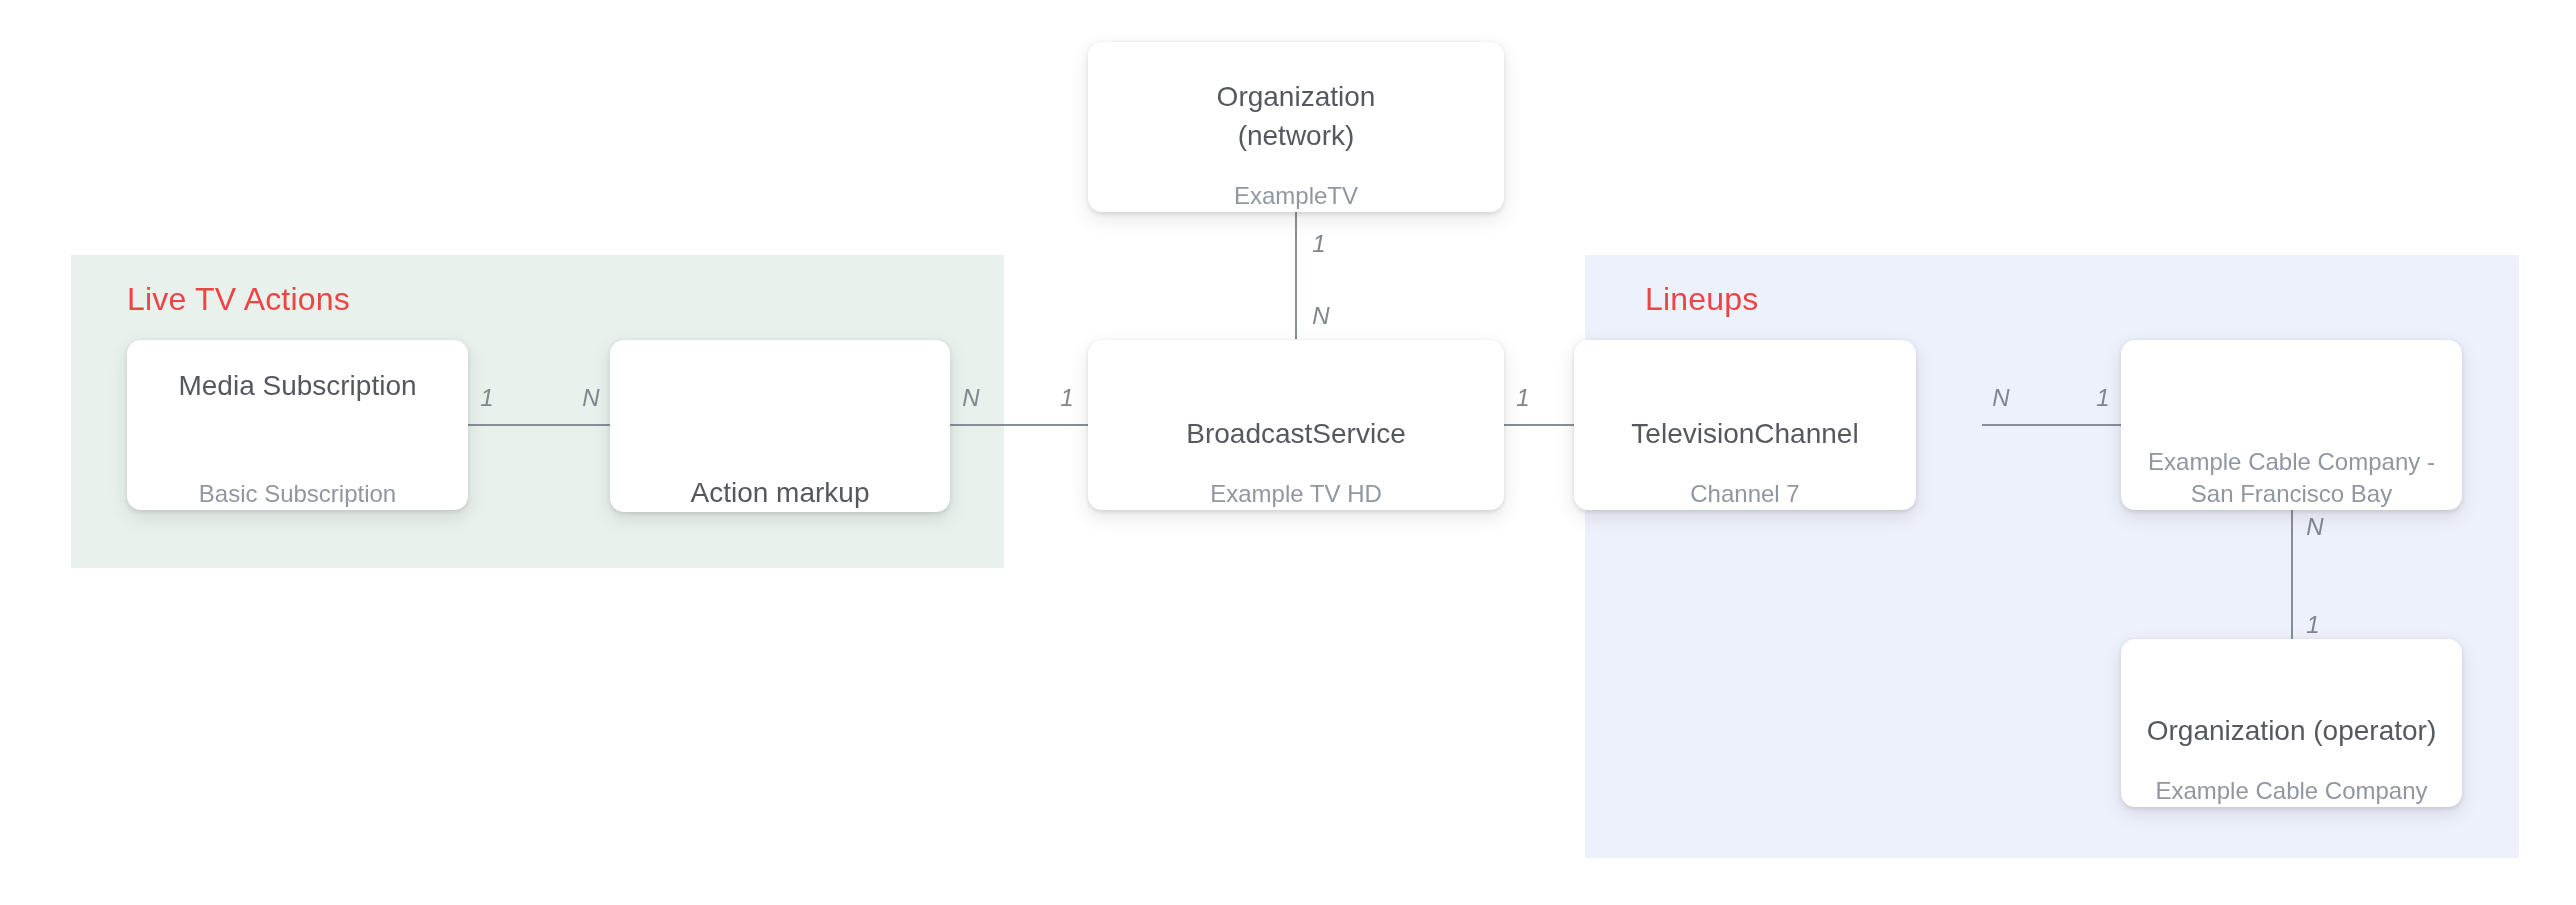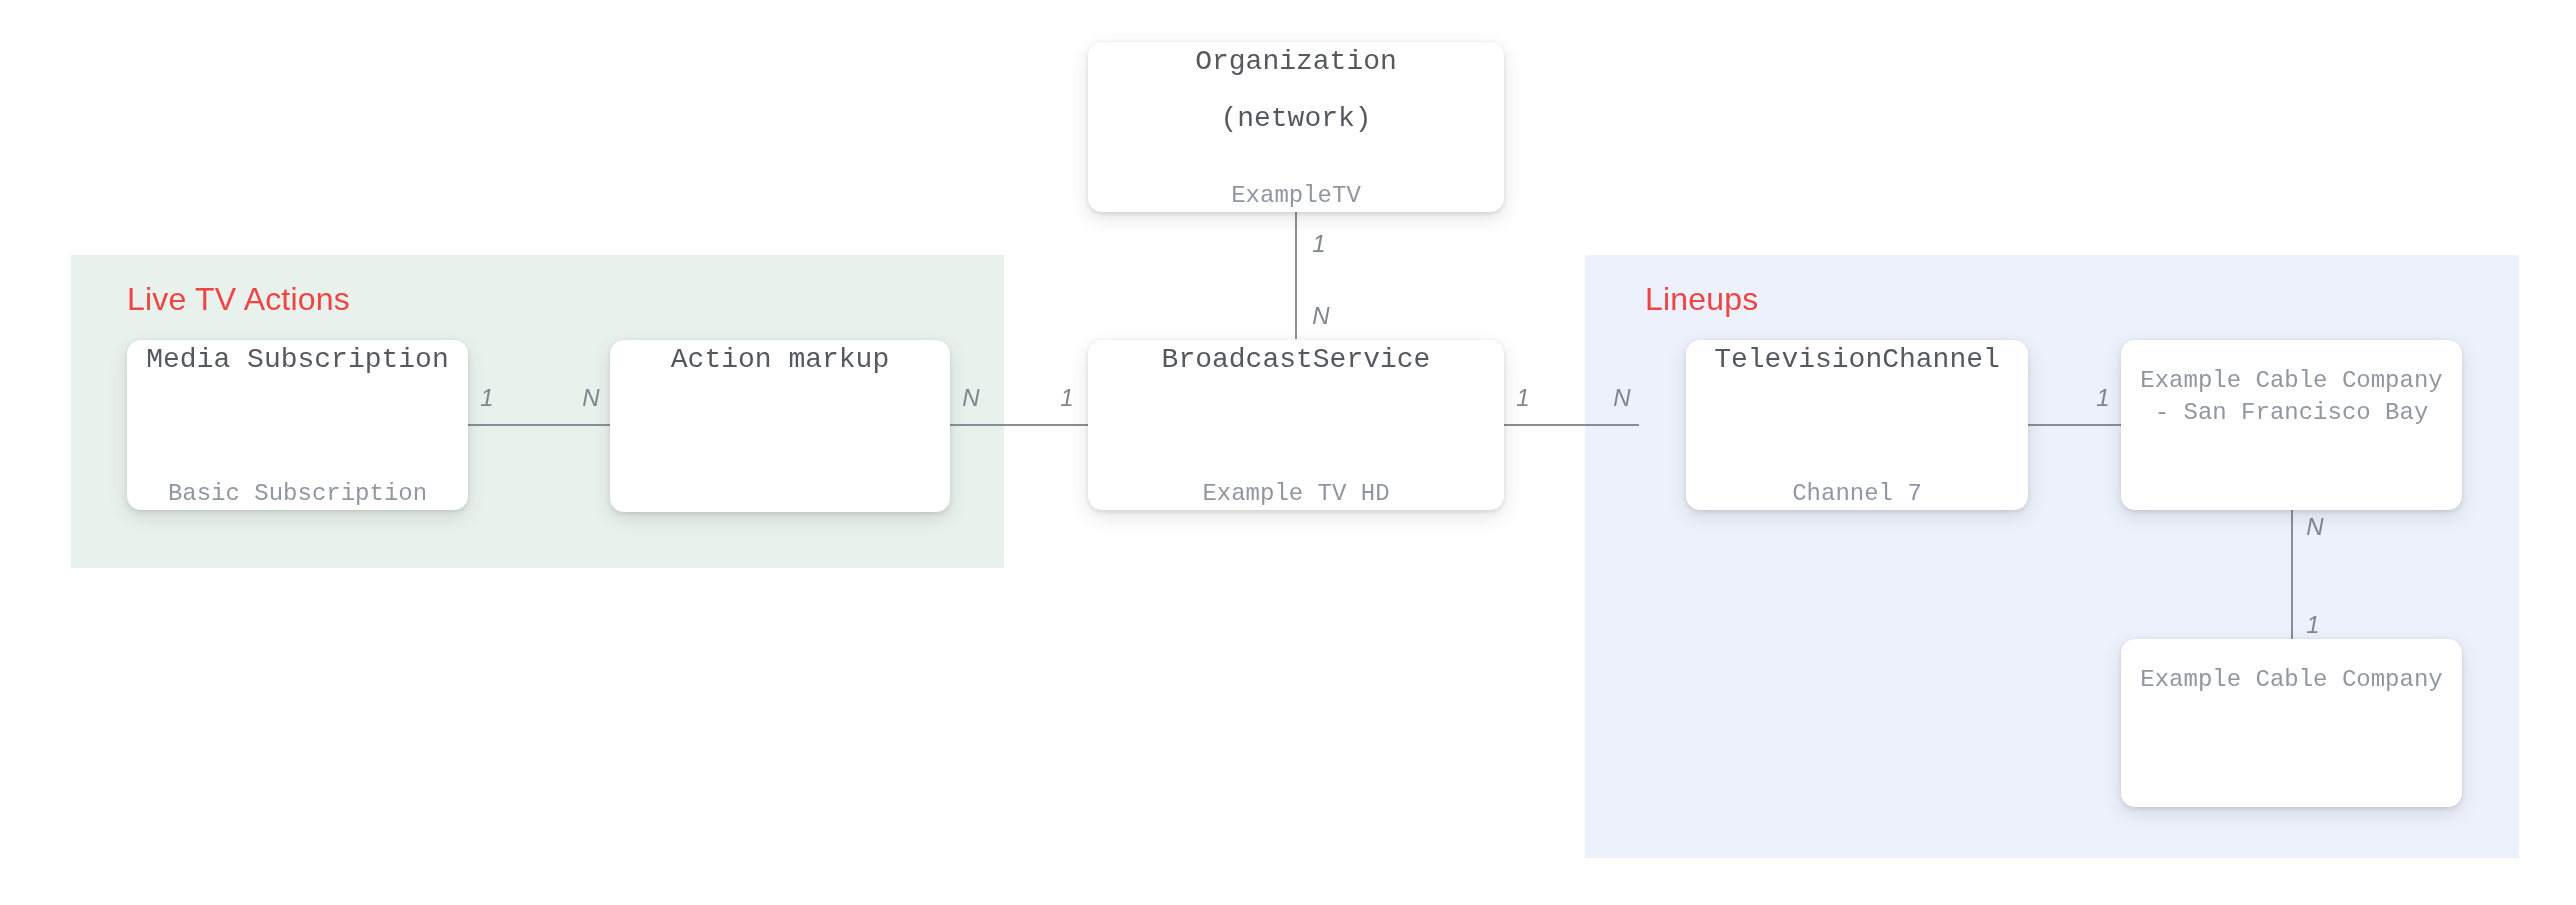--- a/index.html
+++ b/index.html
@@ -8,22 +8,22 @@
 
   .region{position:absolute;z-index:0;}
   .region-green{background:#e8f1ec;}
   .region-blue{background:#edf1fb;}
   .region-label{position:absolute;font-size:32px;color:#ef4444;letter-spacing:0.2px;}
 
   .connector{position:absolute;background:#878e95;z-index:1;}
 
   .node{position:absolute;z-index:2;background:#ffffff;border-radius:14px;
         box-shadow:0 1.8px 4.4px rgba(60,64,67,.14),0 7px 19.5px rgba(60,64,67,.13);
-        display:flex;flex-direction:column;align-items:center;justify-content:space-between;
-        text-align:center;padding:0 8.8px;box-sizing:border-box;font-family:Liberation Mono, monospace;}
+        display:flex;flex-direction:column;align-items:center;justify-content:flex-end;
+        text-align:center;padding:0 8.8px;box-sizing:border-box;}
   .node-title{font-size:28px;line-height:39px;color:#55595f;white-space:nowrap;}
   .node-subtitle{font-size:24px;line-height:32px;color:#9097a0;margin-top:25px;}
 
   .card{position:absolute;z-index:2;font-style:italic;font-size:24px;color:#7f868c;
         transform:translate(-50%,-50%);}
 </style>
 </head>
 <body>
 
 <div class="canvas">
@@ -72,27 +72,28 @@
 
   <div class="node" style="left:610px;top:340px;width:340px;height:172px;">
     <div class="node-title">Action markup</div>
   </div>
 
   <div class="node" style="left:1088px;top:340px;width:416px;height:170px;">
     <div class="node-title">BroadcastService</div>
     <div class="node-subtitle">Example TV HD</div>
   </div>
 
-  <div class="node" style="left:1686px;top:340px;width:342px;height:170px;">
+  <div class="node" style="left:1574px;top:340px;width:342px;height:170px;">
     <div class="node-title">TelevisionChannel</div>
     <div class="node-subtitle">Channel 7</div>
   </div>
 
   <div class="node" style="left:2121px;top:340px;width:341px;height:170px;">
     <div class="node-subtitle">Example Cable Company - San Francisco Bay</div>
   </div>
 
   <div class="node" style="left:2121px;top:639px;width:341px;height:168px;">
+    <div class="node-title">Organization (operator)</div>
     <div class="node-subtitle">Example Cable Company</div>
   </div>
 
 </div>
 
 
 </body></html>

